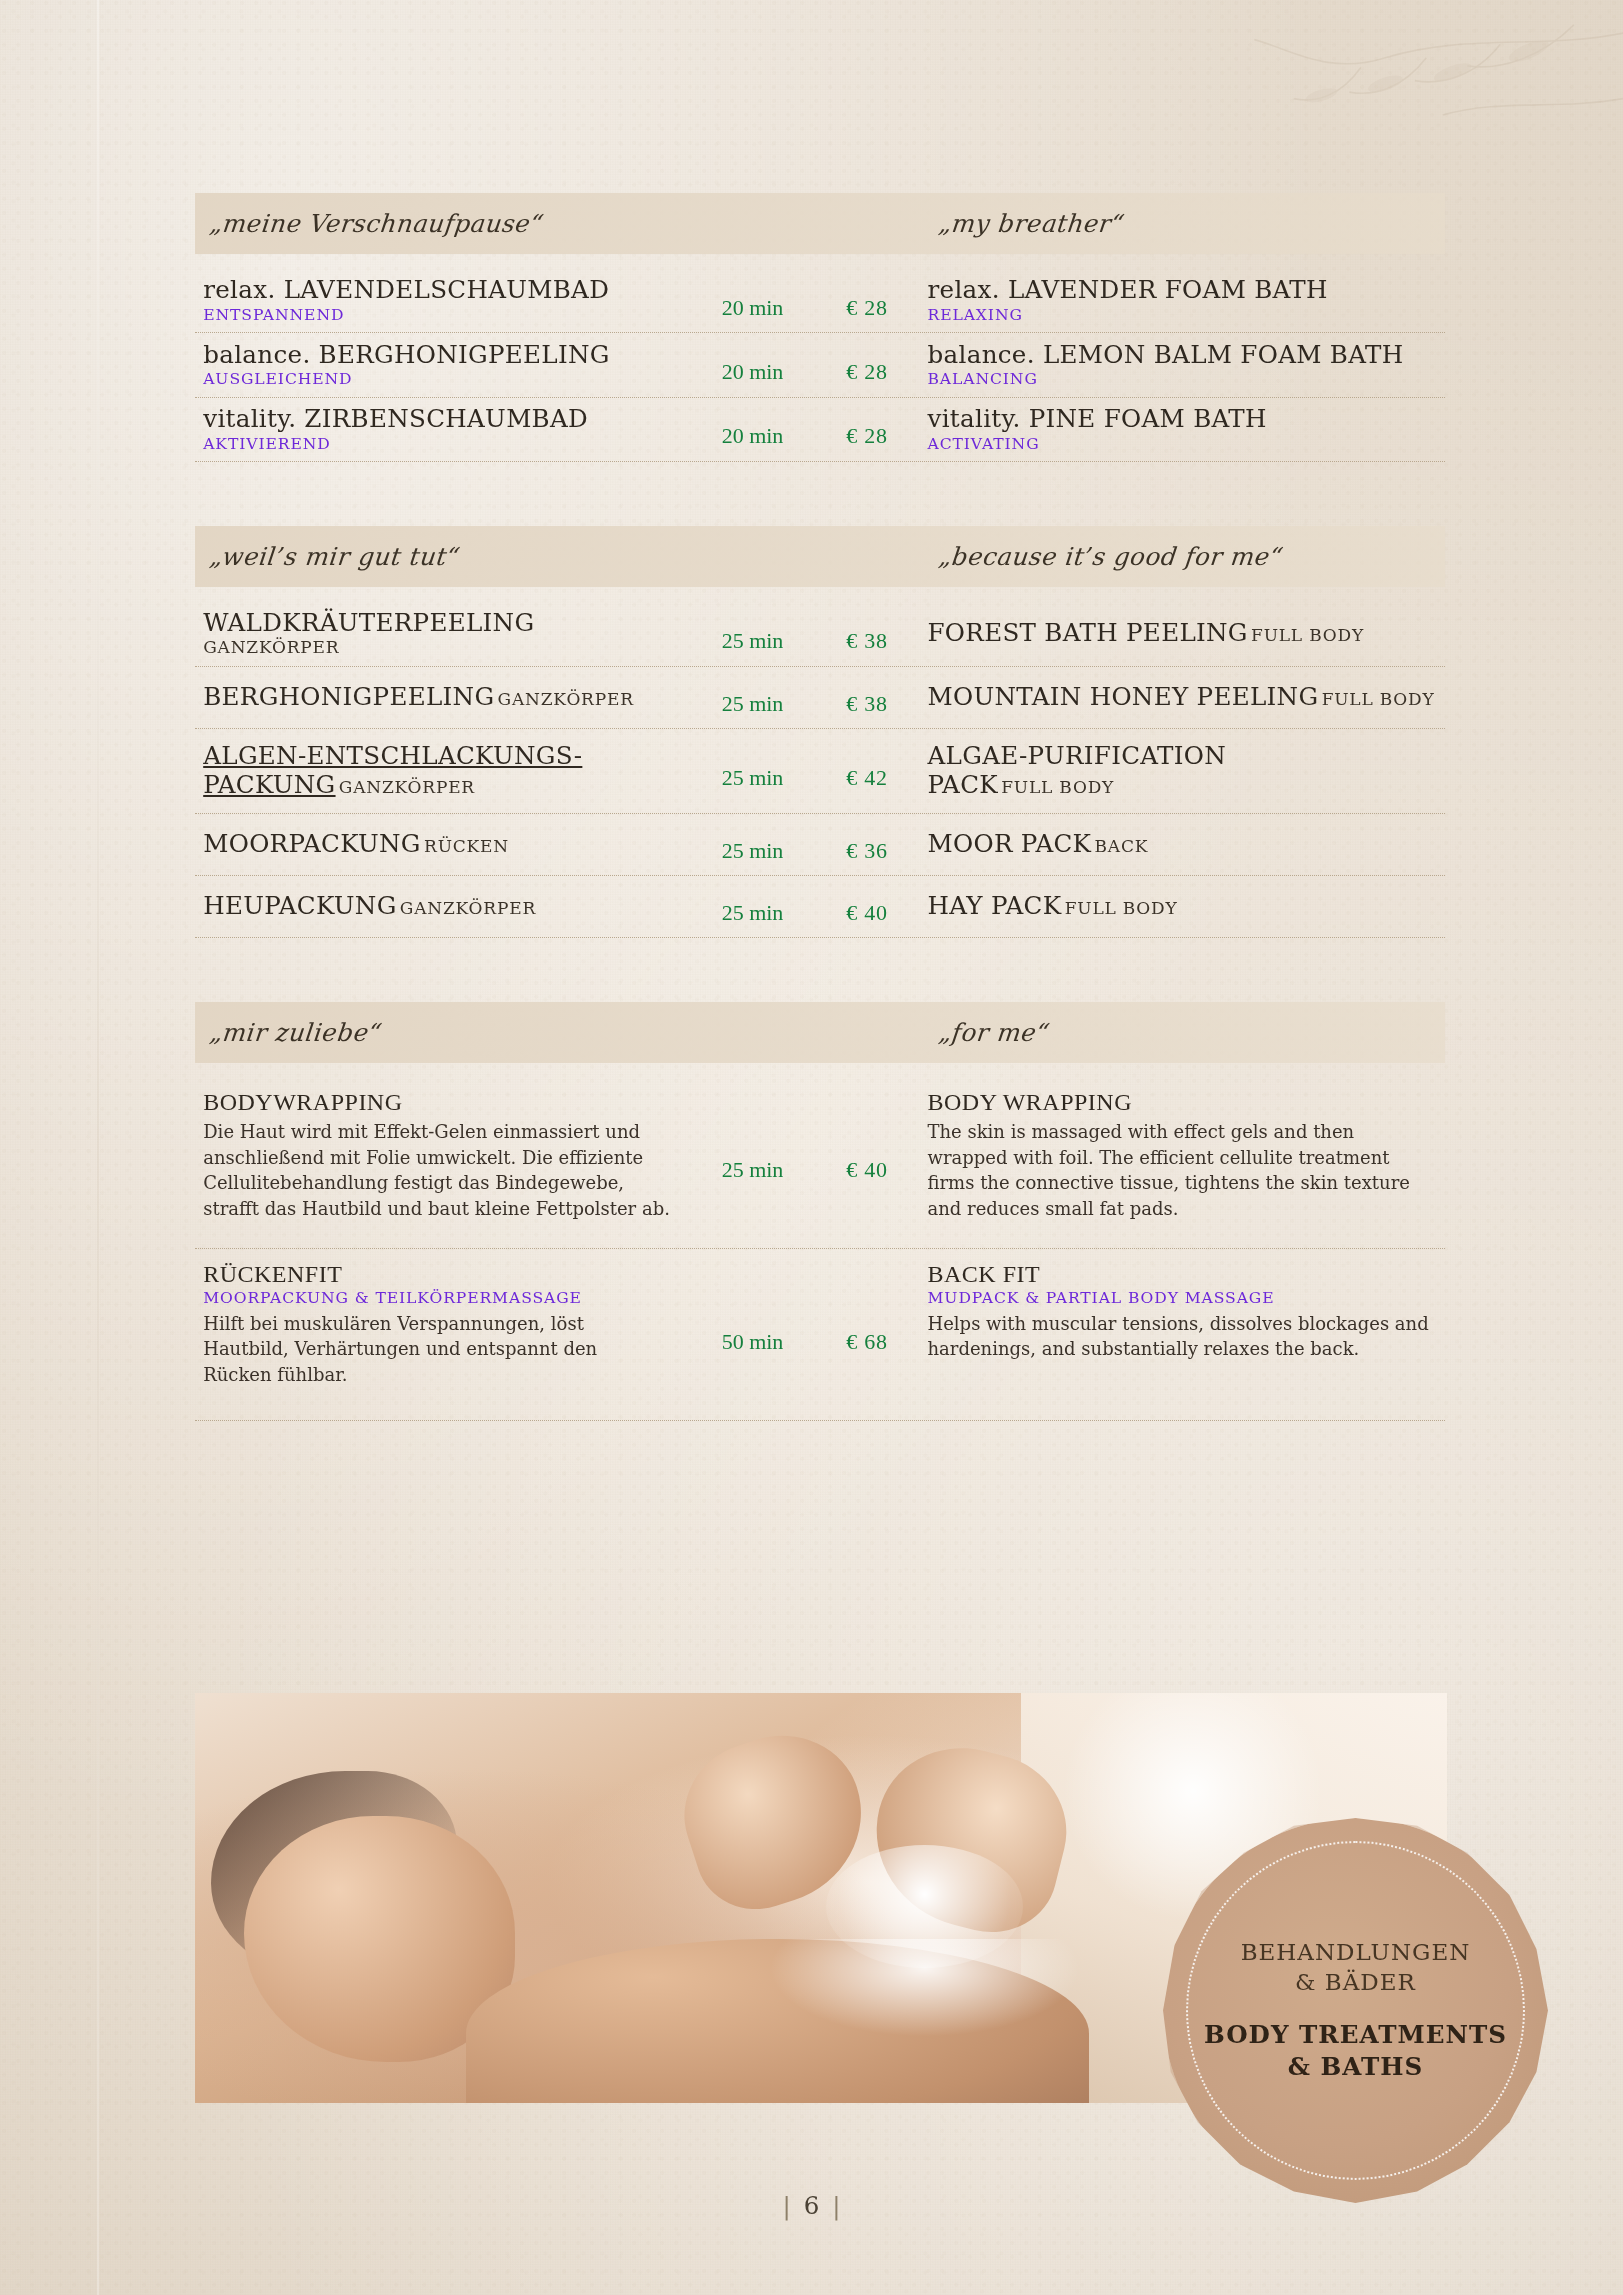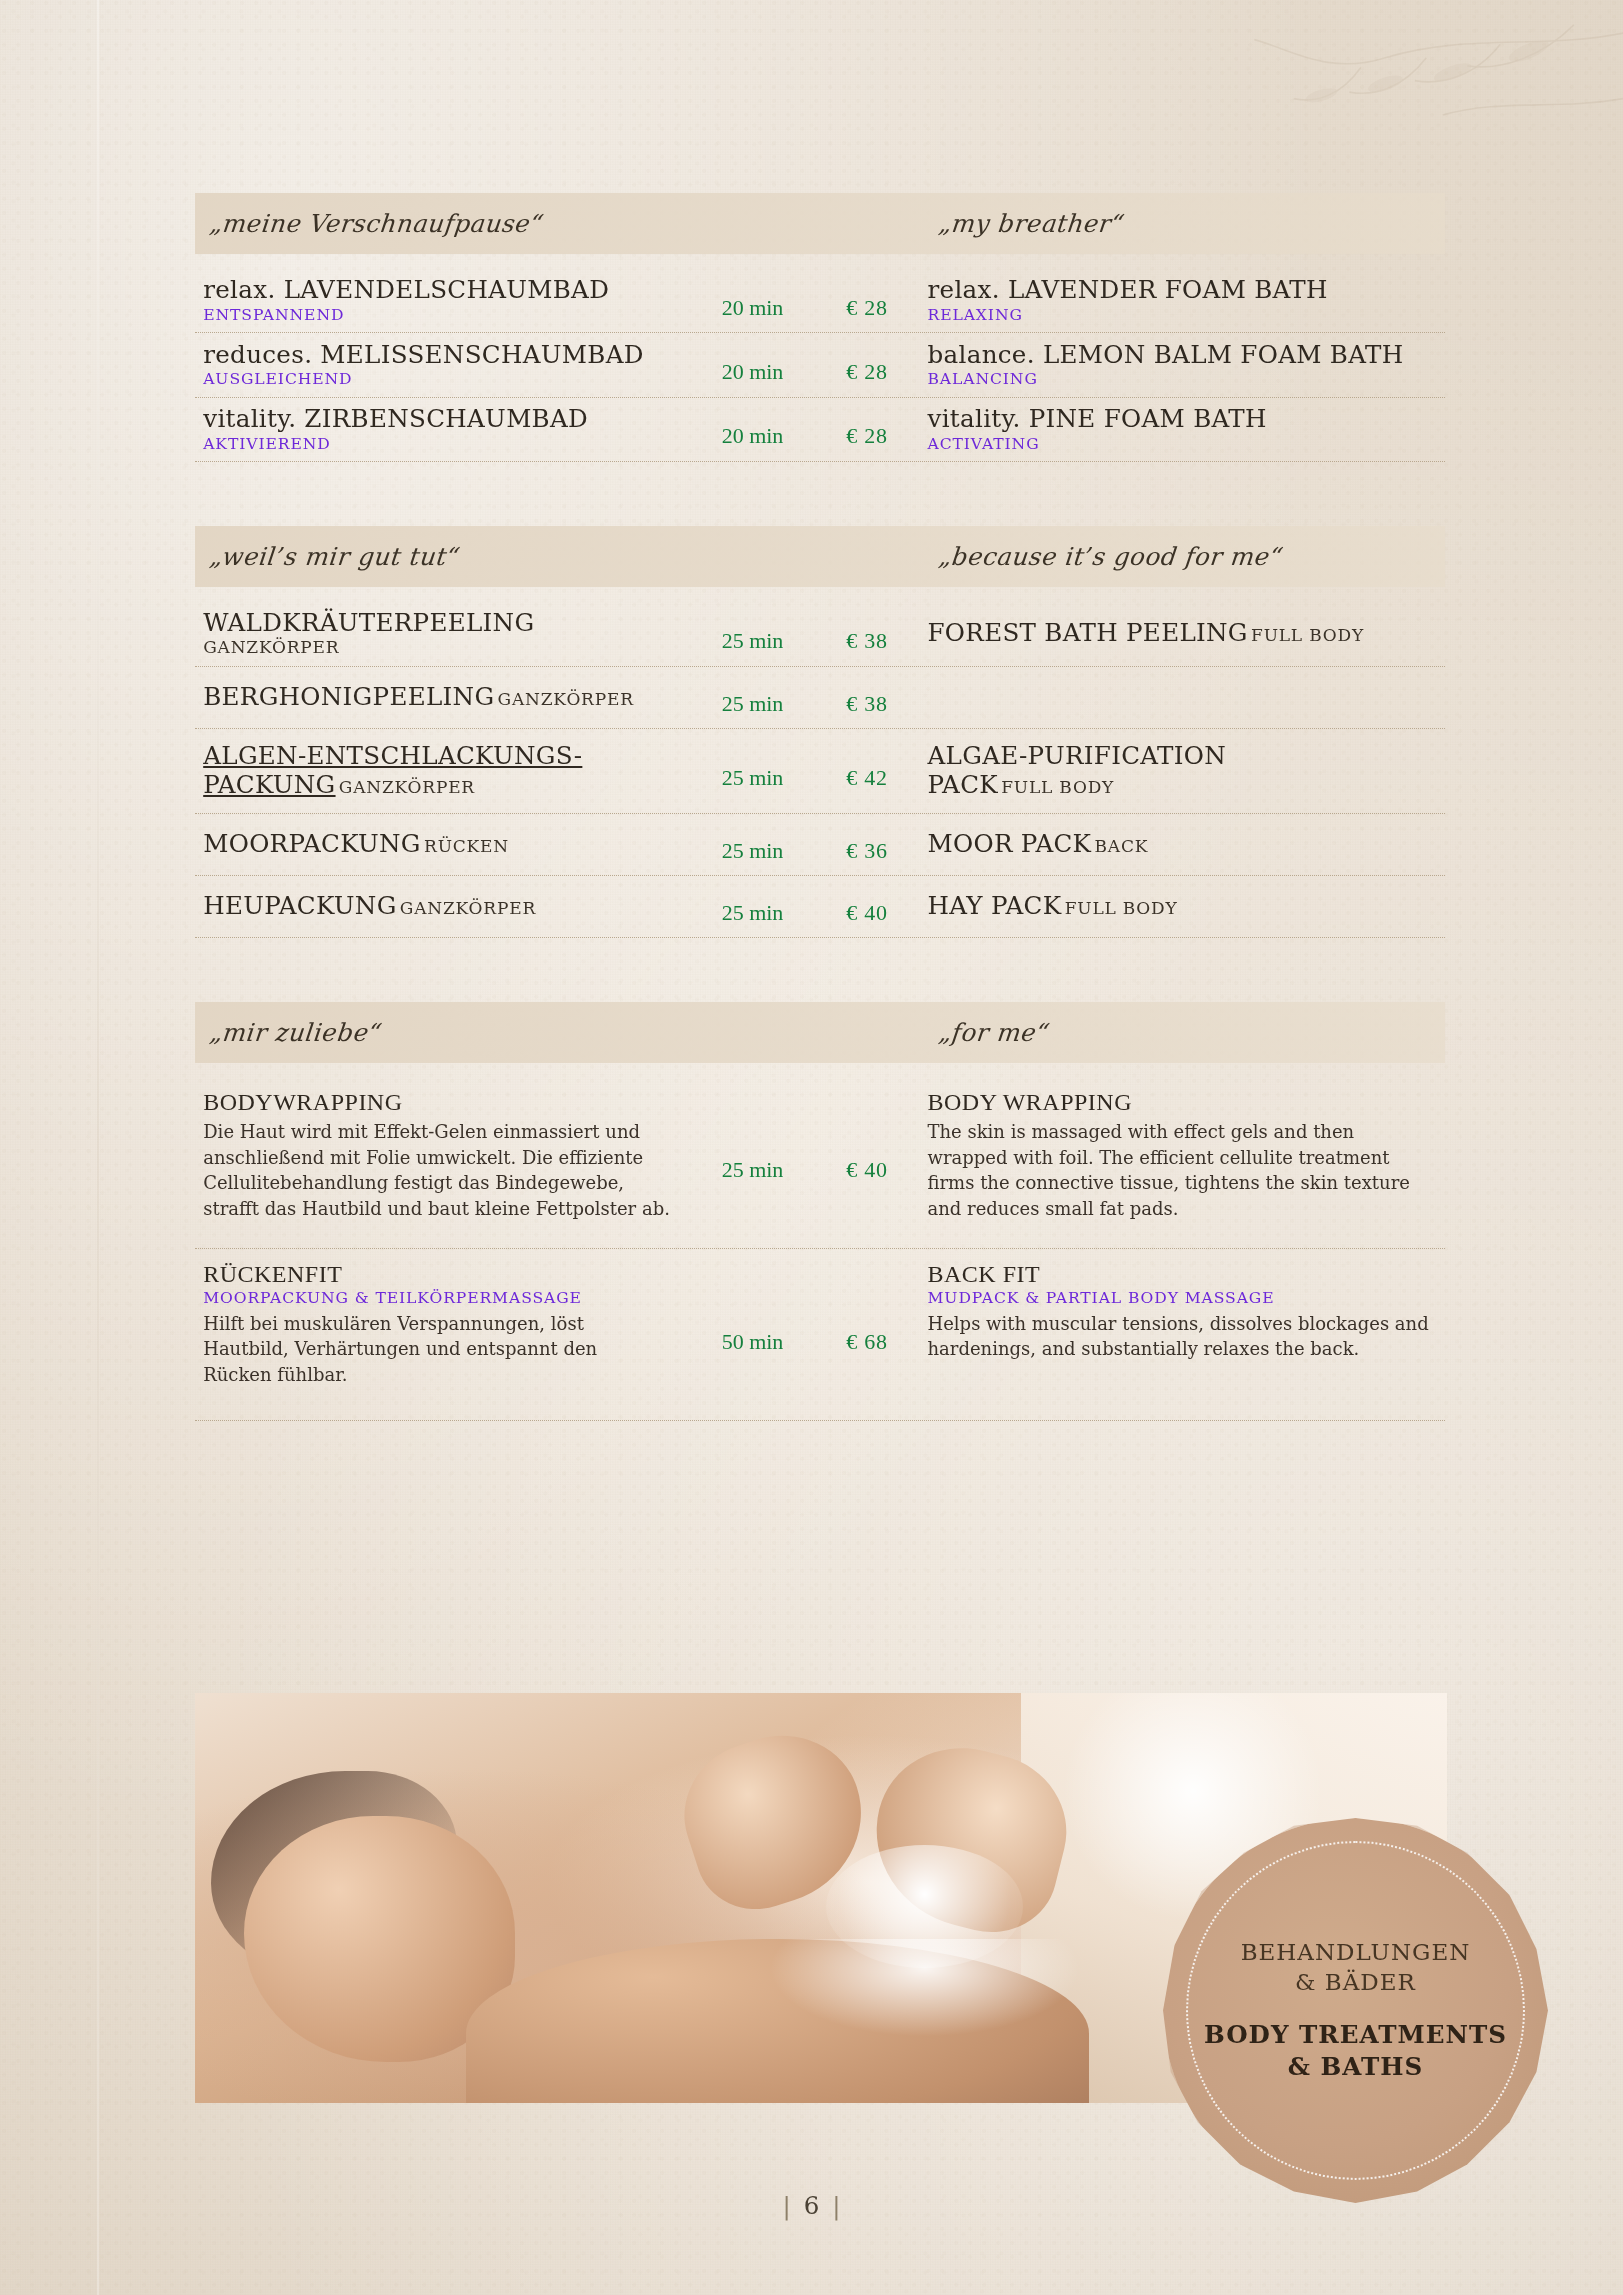--- a/index.html
+++ b/index.html
@@ -352,21 +352,21 @@
           <div class="dur">20 min</div>
           <div class="price">€  28</div>
           <div class="en">
             <div class="t-main">relax. LAVENDER FOAM BATH</div>
             <div class="t-sub">RELAXING</div>
           </div>
         </div>
 
         <div class="row">
           <div class="de">
-            <div class="t-main">reduces. MELISSENSCHAUMBAD</div>
+            <div class="t-main">balance. BERGHONIGPEELING</div>
             <div class="t-sub">AUSGLEICHEND</div>
           </div>
           <div class="dur">20 min</div>
           <div class="price">€  28</div>
           <div class="en">
             <div class="t-main">balance. LEMON BALM FOAM BATH</div>
             <div class="t-sub">BALANCING</div>
           </div>
         </div>
 
@@ -408,20 +408,24 @@
           </div>
         </div>
 
         <div class="row">
           <div class="de">
             <span class="t-main">BERGHONIGPEELING</span>
             <span class="t-inline">GANZKÖRPER</span>
           </div>
           <div class="dur">25 min</div>
           <div class="price">€  38</div>
+          <div class="en">
+            <span class="t-main">MOUNTAIN HONEY PEELING</span>
+            <span class="t-inline">FULL BODY</span>
+          </div>
         </div>
 
         <div class="row" style="min-height:85px;">
           <div class="de">
             <span class="t-main" style="white-space:pre-line;text-decoration:underline;">ALGEN-ENTSCHLACKUNGS-
 PACKUNG</span>
             <span class="t-inline">GANZKÖRPER</span>
           </div>
           <div class="dur">25 min</div>
           <div class="price">€  42</div>

